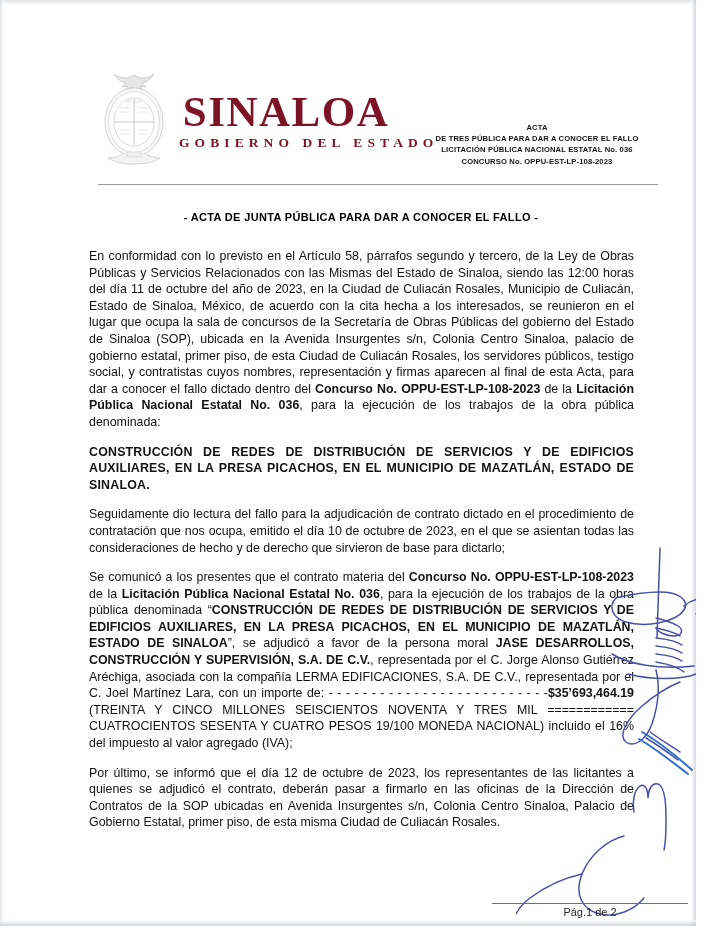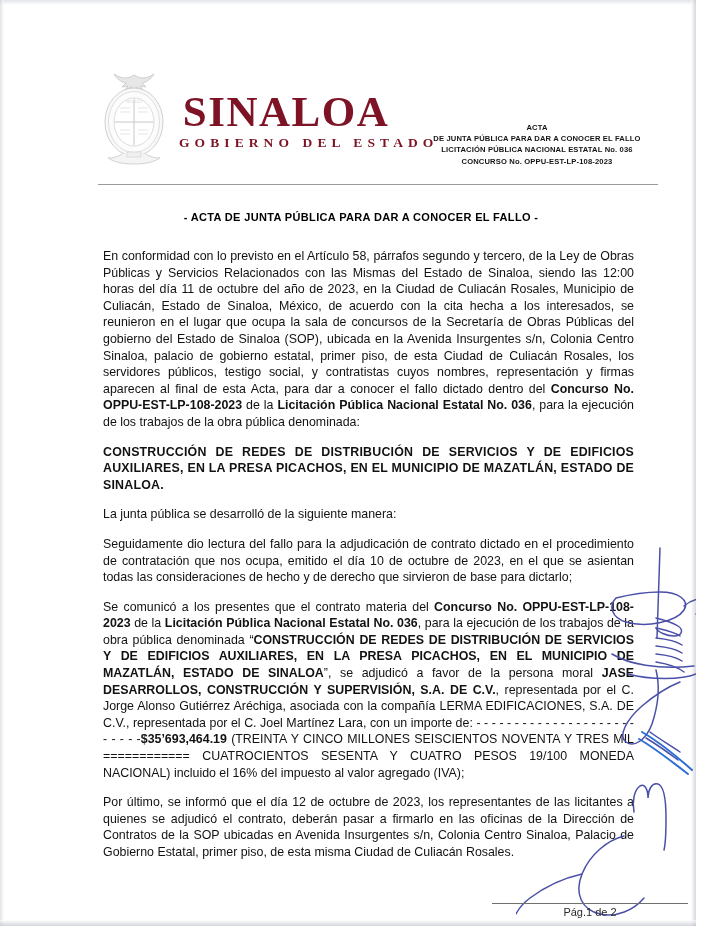--- a/index.html
+++ b/index.html
@@ -144,21 +144,21 @@
   }
 
   .body-block {
     position: absolute;
     left: 88px;
     top: 248px;
     width: 546px;
   }
 
   p.para {
-    margin: 0 0 13px 15px;
+    margin: 0 0 13px 1px;
     font-size: 12.4px;
     line-height: 16.6px;
     text-align: justify;
     text-justify: inter-word;
     color: #121212;
   }
   p.para:last-child { margin-bottom: 0; }
   b, strong { font-weight: bold; }
 
   .para-work-title {
@@ -239,37 +239,36 @@
       </svg>
     </div>
 
     <div class="brand">
       <div class="brand-title">SINALOA</div>
       <div class="brand-sub1">GOBIERNO DEL ESTADO</div>
     </div>
 
     <div class="doc-header">
       <div>ACTA</div>
-      <div>DE JUNTA PÚBLICA PARA DAR A CONOCER EL FALLO</div>
+      <div>DE TRES PÚBLICA PARA DAR A CONOCER EL FALLO</div>
       <div>LICITACIÓN PÚBLICA NACIONAL ESTATAL No. 036</div>
       <div>CONCURSO No. OPPU-EST-LP-108-2023</div>
     </div>
   </div>
 
   <div class="header-rule"></div>
 
   <div class="doc-title">- ACTA DE JUNTA PÚBLICA PARA DAR A CONOCER EL FALLO -</div>
 
   <div class="body-block">
 
     <p class="para"><span>En conformidad con lo previsto en el Artículo 58, párrafos segundo y tercero, de la Ley de Obras Públicas y Servicios Relacionados con las Mismas del Estado de Sinaloa, siendo las 12:00 horas del día 11 de octubre del año de 2023, en la Ciudad de Culiacán Rosales, Municipio de Culiacán, Estado de Sinaloa, México, de acuerdo con la cita hecha a los interesados, se reunieron en el lugar que ocupa la sala de concursos de la Secretaría de Obras Públicas del gobierno del Estado de Sinaloa (SOP), ubicada en la Avenida Insurgentes s/n, Colonia Centro Sinaloa, palacio de gobierno estatal, primer piso, de esta Ciudad de Culiacán Rosales, los servidores públicos, testigo social, y contratistas cuyos nombres, representación y firmas aparecen al final de esta Acta, para dar a conocer el fallo dictado dentro del </span><b>Concurso No. OPPU-EST-LP-108-2023</b><span> de la </span><b>Licitación Pública Nacional Estatal No. 036</b><span>, para la ejecución de los trabajos de la obra pública denominada:</span></p>
 
     <p class="para para-work-title">CONSTRUCCIÓN DE REDES DE DISTRIBUCIÓN DE SERVICIOS Y DE EDIFICIOS AUXILIARES, EN LA PRESA PICACHOS, EN EL MUNICIPIO DE MAZATLÁN, ESTADO DE SINALOA.</p>
 
-    <p class="para">La junta pública se desarrolló de la siguiente manera:</p>
 
 
     <p class="para">Seguidamente dio lectura del fallo para la adjudicación de contrato dictado en el procedimiento de contratación que nos ocupa, emitido el día 10 de octubre de 2023, en el que se asientan todas las consideraciones de hecho y de derecho que sirvieron de base para dictarlo;</p>
 
     <p class="para"><span>Se comunicó a los presentes que el contrato materia del </span><b>Concurso No. OPPU-EST-LP-108-2023</b><span> de la </span><b>Licitación Pública Nacional Estatal No. 036</b><span>, para la ejecución de los trabajos de la obra pública denominada “</span><b>CONSTRUCCIÓN DE REDES DE DISTRIBUCIÓN DE SERVICIOS Y DE EDIFICIOS AUXILIARES, EN LA PRESA PICACHOS, EN EL MUNICIPIO DE MAZATLÁN, ESTADO DE SINALOA</b><span>”, se adjudicó a favor de la persona moral </span><b>JASE DESARROLLOS, CONSTRUCCIÓN Y SUPERVISIÓN, S.A. DE C.V.</b><span>, representada por el C. Jorge Alonso Gutiérrez Aréchiga, asociada con la compañía LERMA EDIFICACIONES, S.A. DE C.V., representada por el C. Joel Martínez Lara, con un importe de: </span><span>- - - - - - - - - - - - - - - - - - - - - - - - - -</span><b>$35’693,464.19</b><span> (TREINTA Y CINCO MILLONES SEISCIENTOS NOVENTA Y TRES MIL </span><span>============</span><span> CUATROCIENTOS SESENTA Y CUATRO PESOS 19/100 MONEDA NACIONAL) incluido el 16% del impuesto al valor agregado (IVA);</span></p>
 
     <p class="para">Por último, se informó que el día 12 de octubre de 2023, los representantes de las licitantes a quienes se adjudicó el contrato, deberán pasar a firmarlo en las oficinas de la Dirección de Contratos de la SOP ubicadas en Avenida Insurgentes s/n, Colonia Centro Sinaloa, Palacio de Gobierno Estatal, primer piso, de esta misma Ciudad de Culiacán Rosales.</p>
   </div>
 
   <div class="ink ink-upper">

